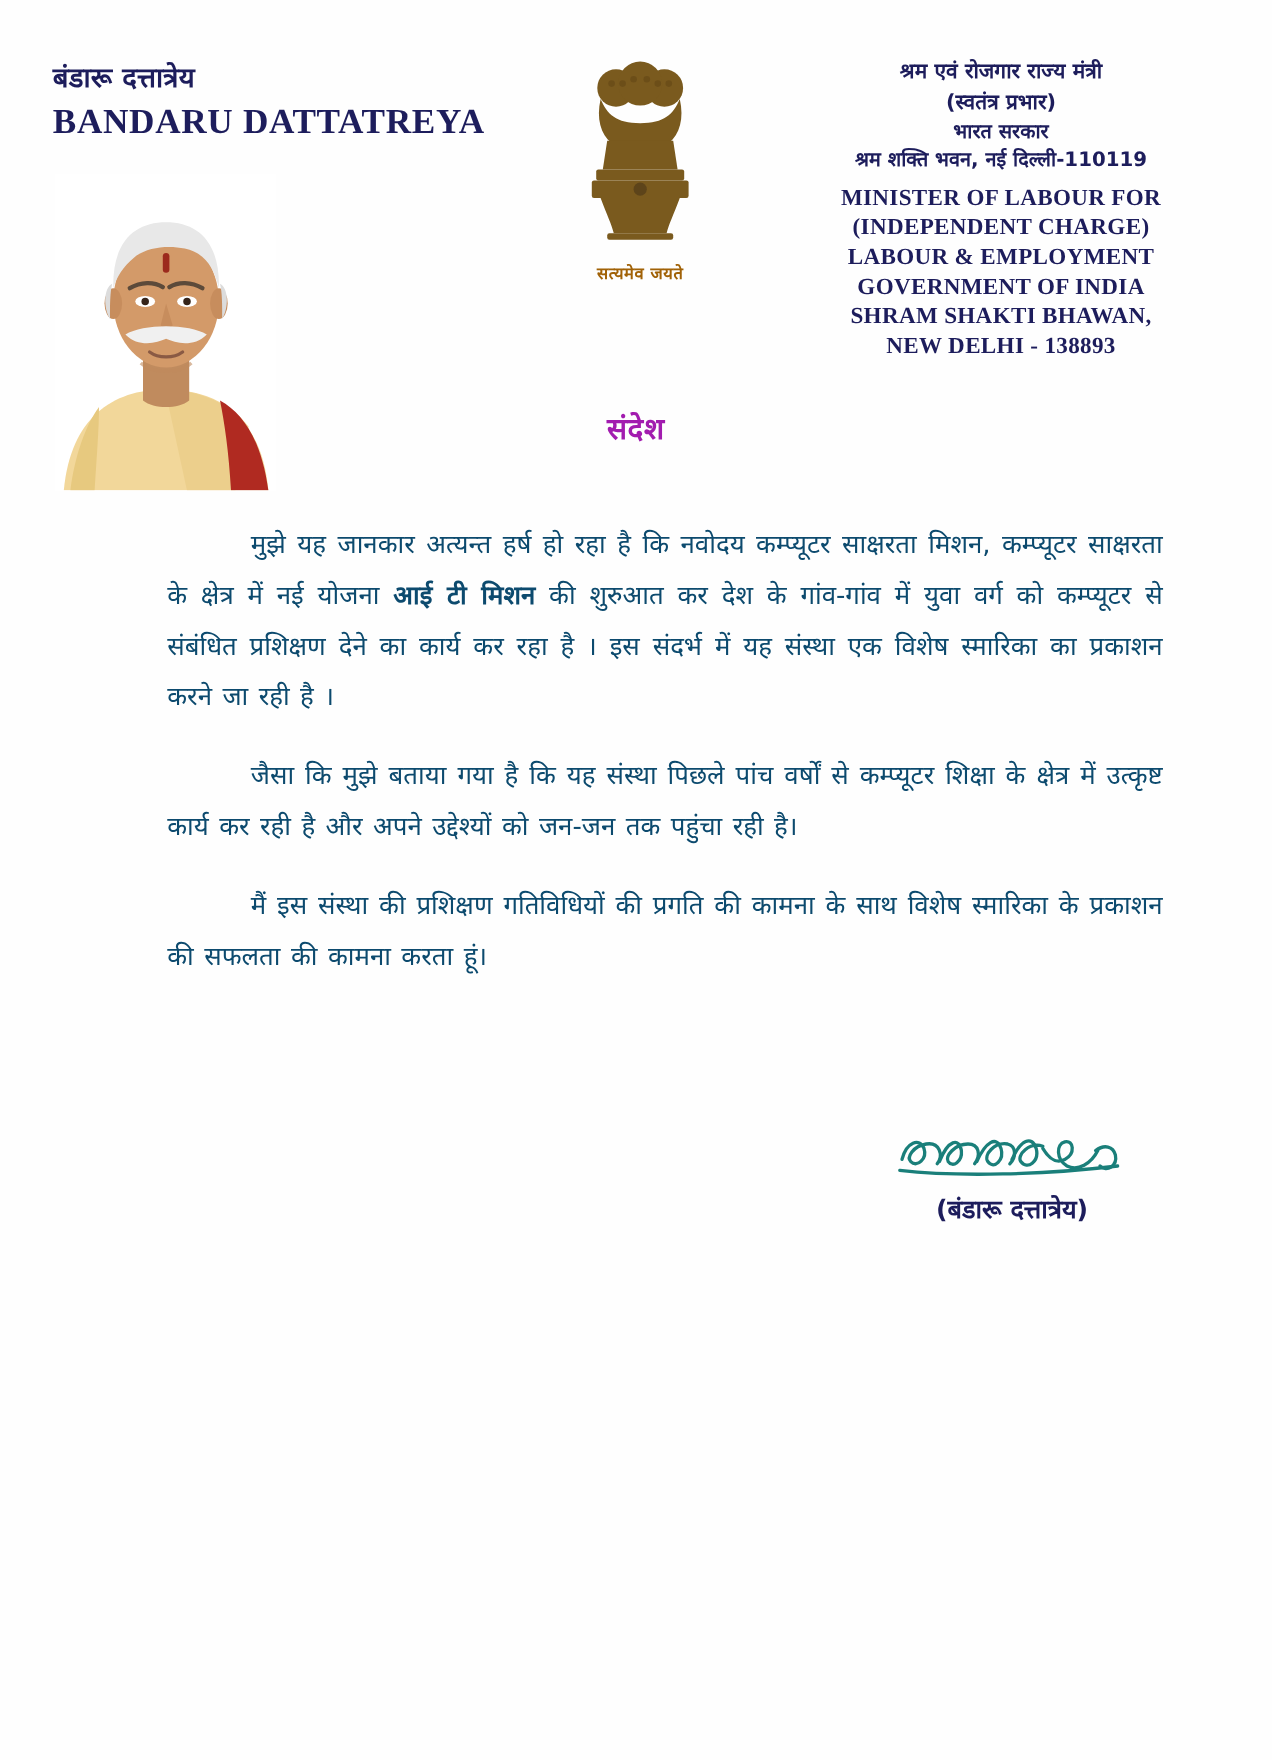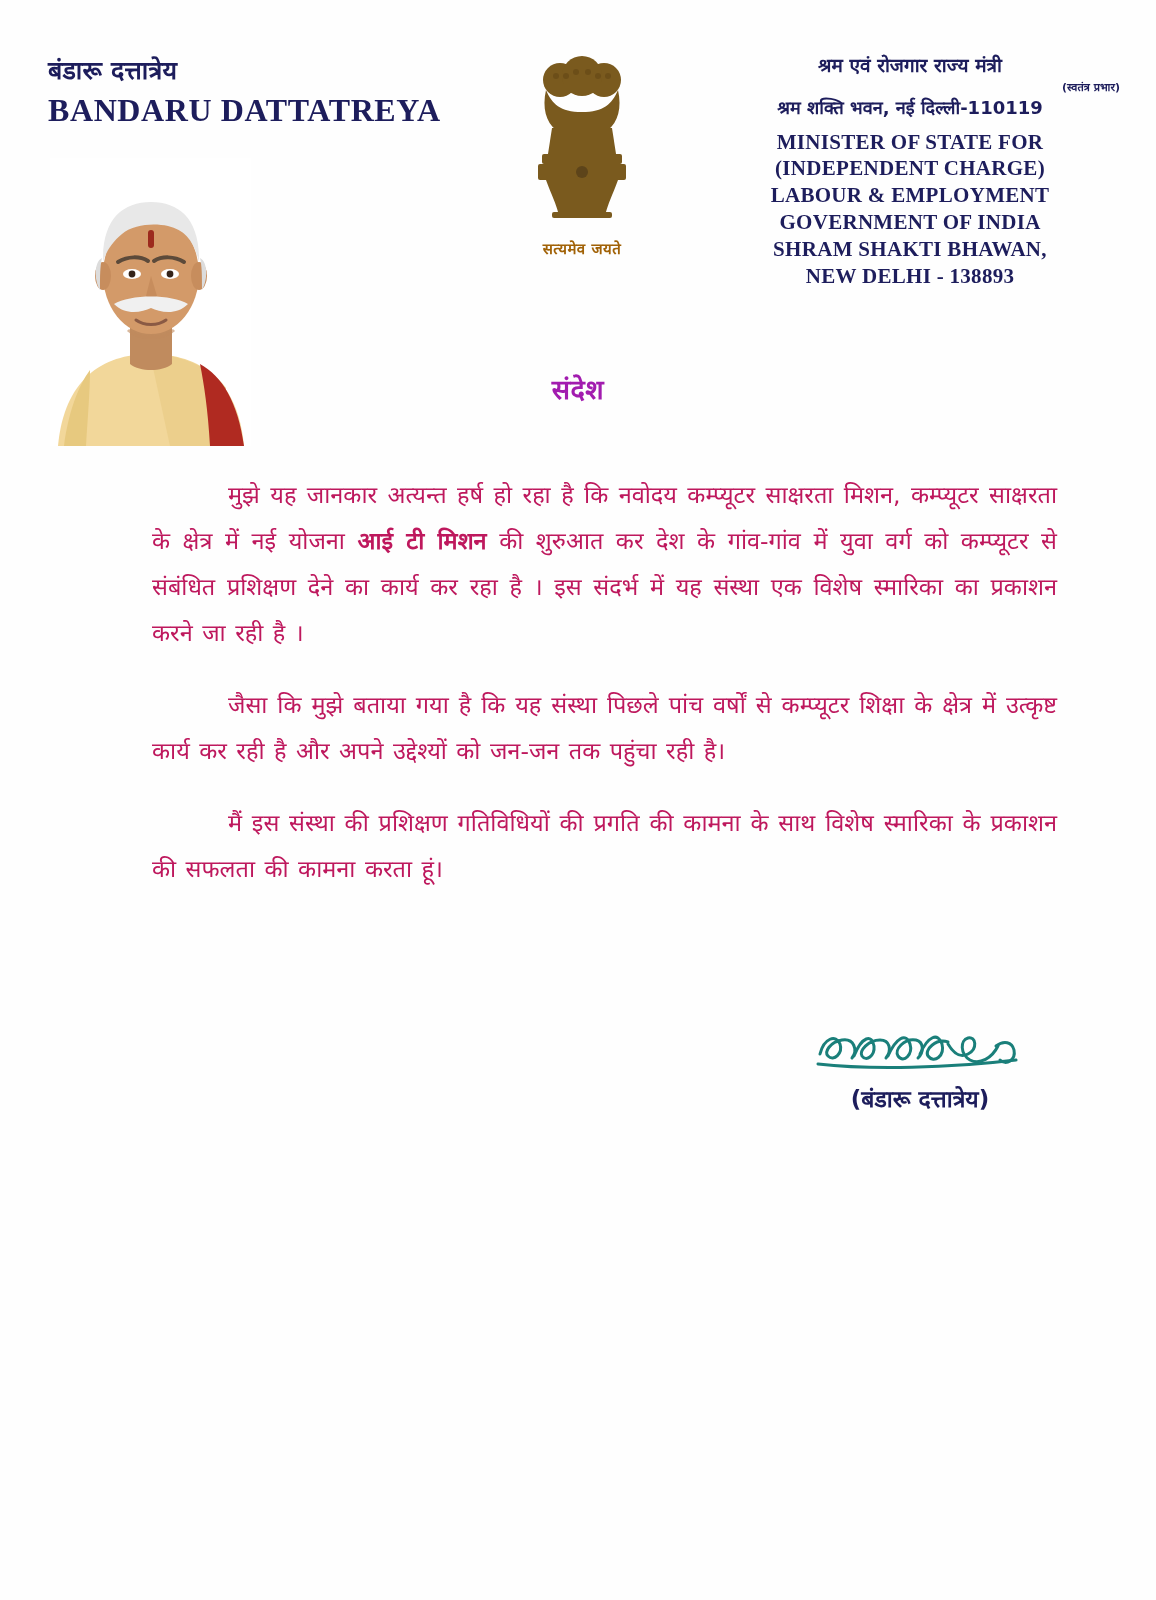--- a/index.html
+++ b/index.html
@@ -92,21 +92,21 @@
     width: 420px;
     text-align: center;
   }
   .ministry .hi {
     font-family: "DejaVu Sans", sans-serif;
     color: #1d1d5c;
     font-weight: 700;
     line-height: 1.45;
   }
   .ministry .hi .l1 { font-size: 19px; }
-  .ministry .hi .l2 { font-size: 11px; text-align: right; }
+  .ministry .hi .l2 { font-size: 19px; }
   .ministry .hi .l3 { font-size: 18px; }
   .ministry .hi .l4 { font-size: 18px; }
   .ministry .en {
     font-family: "Liberation Serif", serif;
     color: #1d1d5c;
     font-weight: 700;
     font-size: 21px;
     line-height: 1.28;
     letter-spacing: 0.3px;
     margin-top: 7px;
@@ -129,21 +129,21 @@
   .content {
     position: absolute;
     top: 448px;
     left: 152px;
     width: 905px;
   }
   .para {
     font-family: "DejaVu Sans", sans-serif;
     font-size: 23.5px;
     line-height: 1.96;
-    color: #be185d;
+    color: #0c4a6e;
     text-align: justify;
     text-indent: 76px;
     margin-bottom: 26px;
     word-spacing: 2px;
   }
   .para b { font-weight: 700; }
 
   
   .sign-area {
     position: absolute;
@@ -246,24 +246,25 @@
           <circle cx="76" cy="26" r="3"></circle>
         </g>
       </svg>
       <div class="emblem-motto">सत्यमेव जयते</div>
     </div>
 
     <div class="ministry">
       <div class="hi">
         <div class="l1">श्रम एवं रोजगार राज्य मंत्री</div>
         <div class="l2">(स्वतंत्र प्रभार)</div>
+        <div class="l3">भारत सरकार</div>
         <div class="l4">श्रम शक्ति भवन, नई दिल्ली-110119</div>
       </div>
       <div class="en">
-        <div>MINISTER OF STATE FOR</div>
+        <div>MINISTER OF LABOUR FOR</div>
         <div>(INDEPENDENT CHARGE)</div>
         <div>LABOUR &amp; EMPLOYMENT</div>
         <div>GOVERNMENT OF INDIA</div>
         <div>SHRAM SHAKTI BHAWAN,</div>
         <div>NEW DELHI - 138893</div>
       </div>
     </div>
   </div>
 
   <div class="sandesh">संदेश</div>

